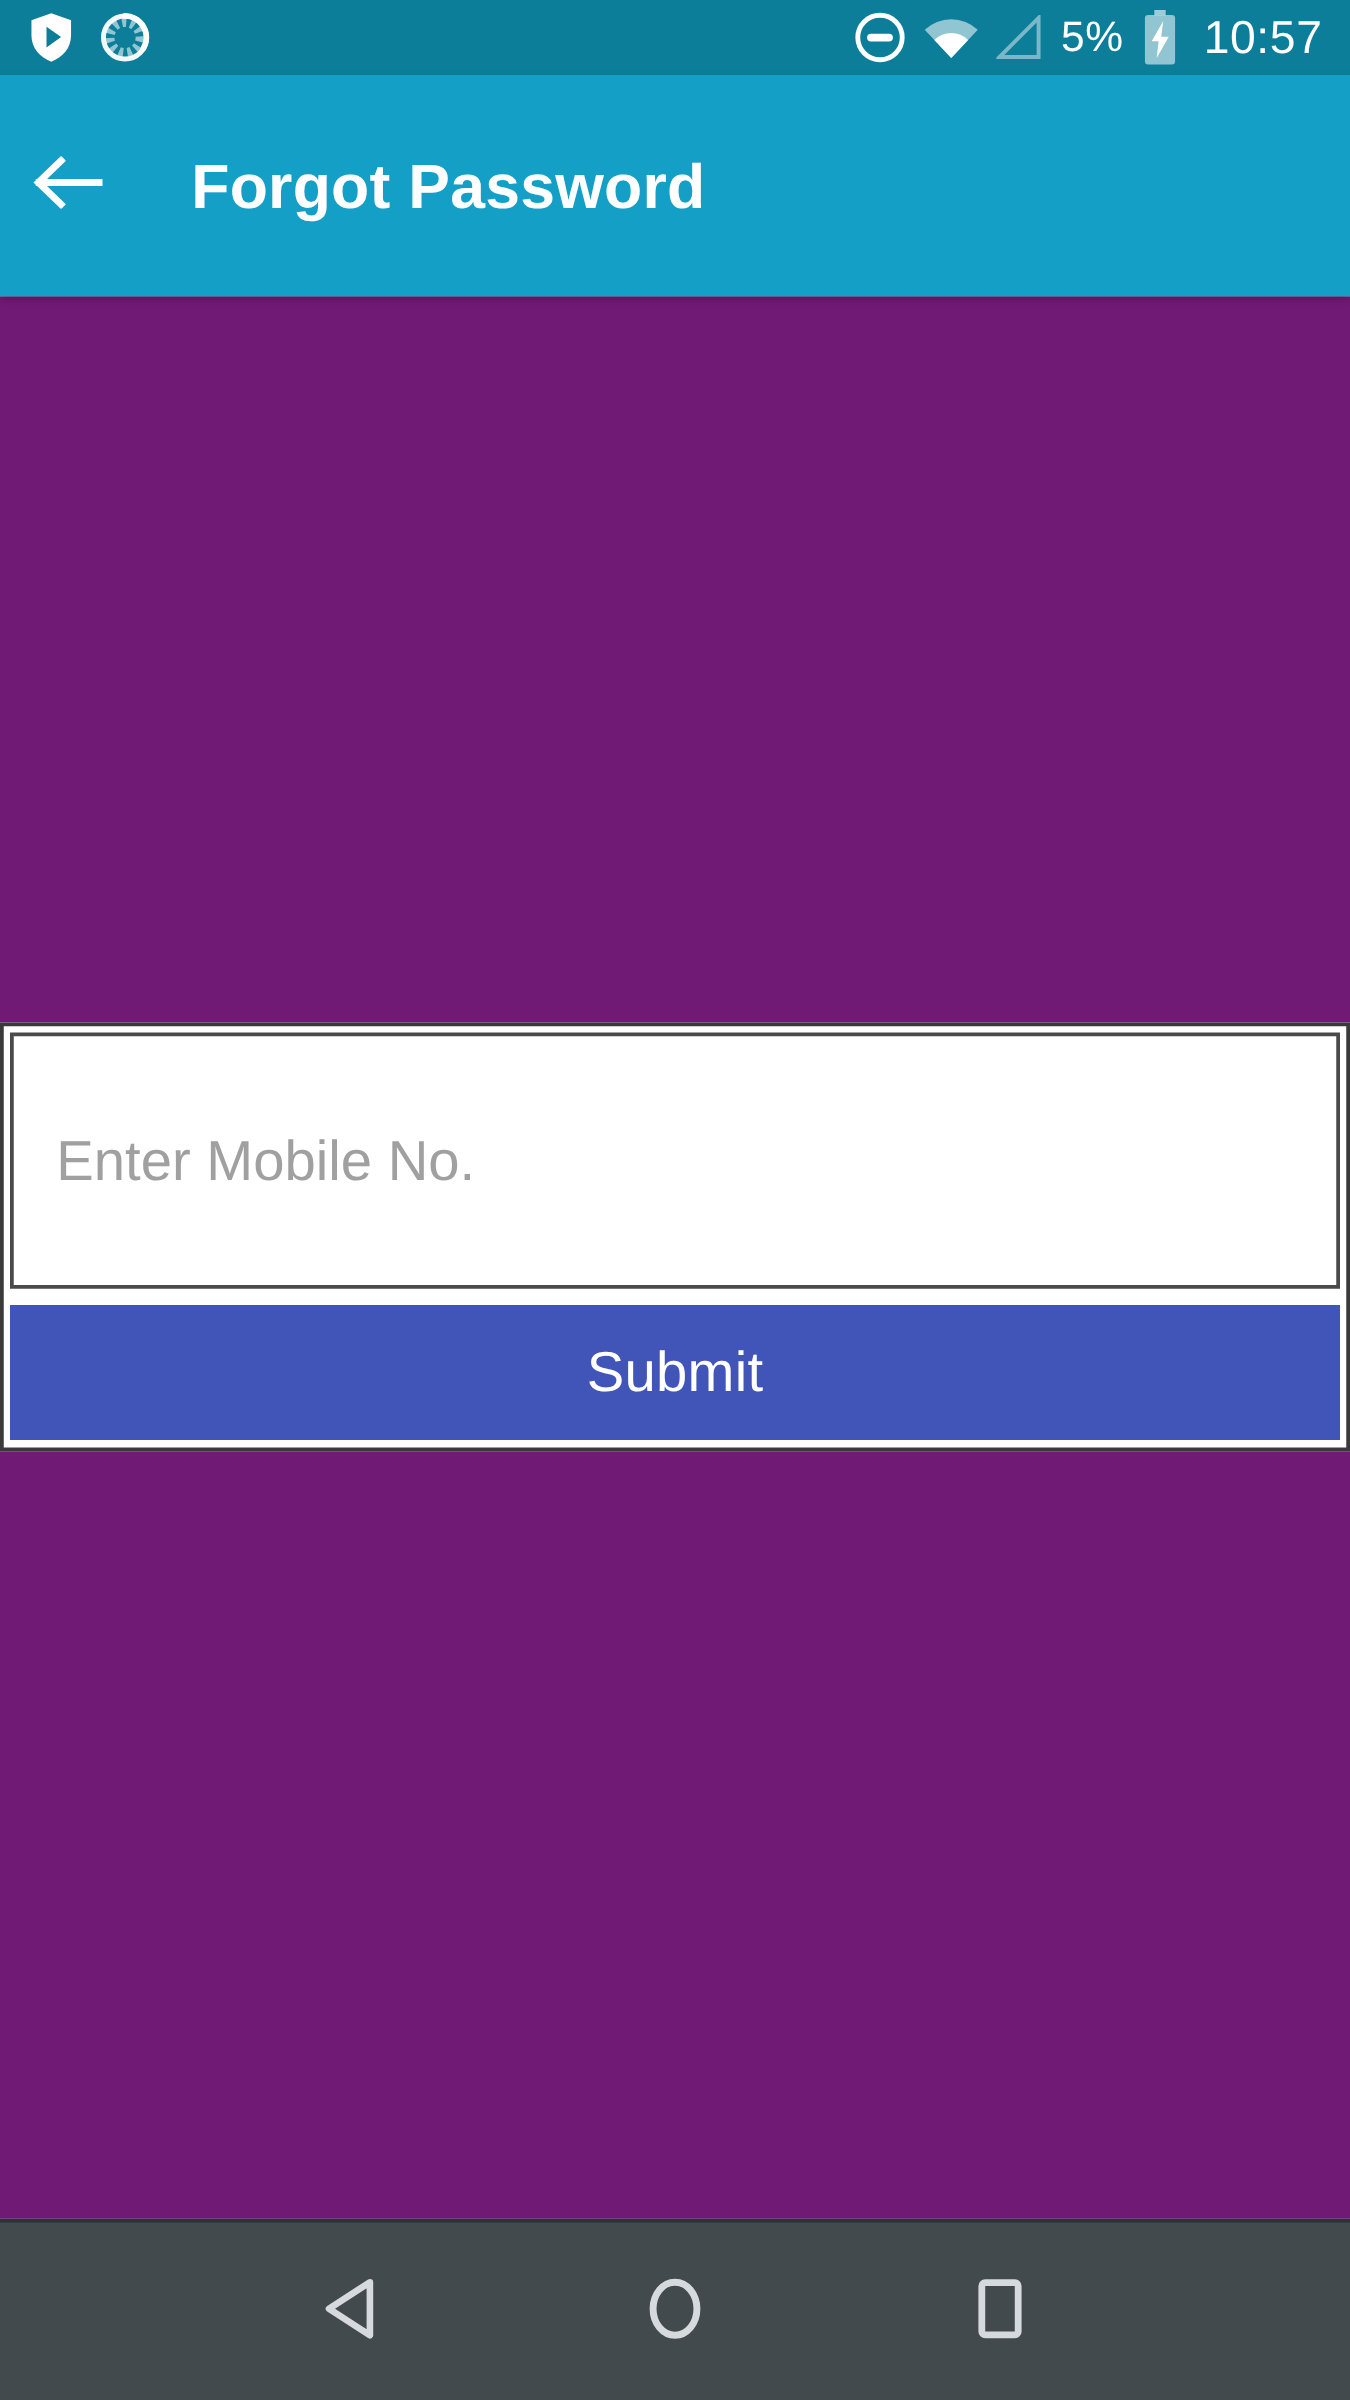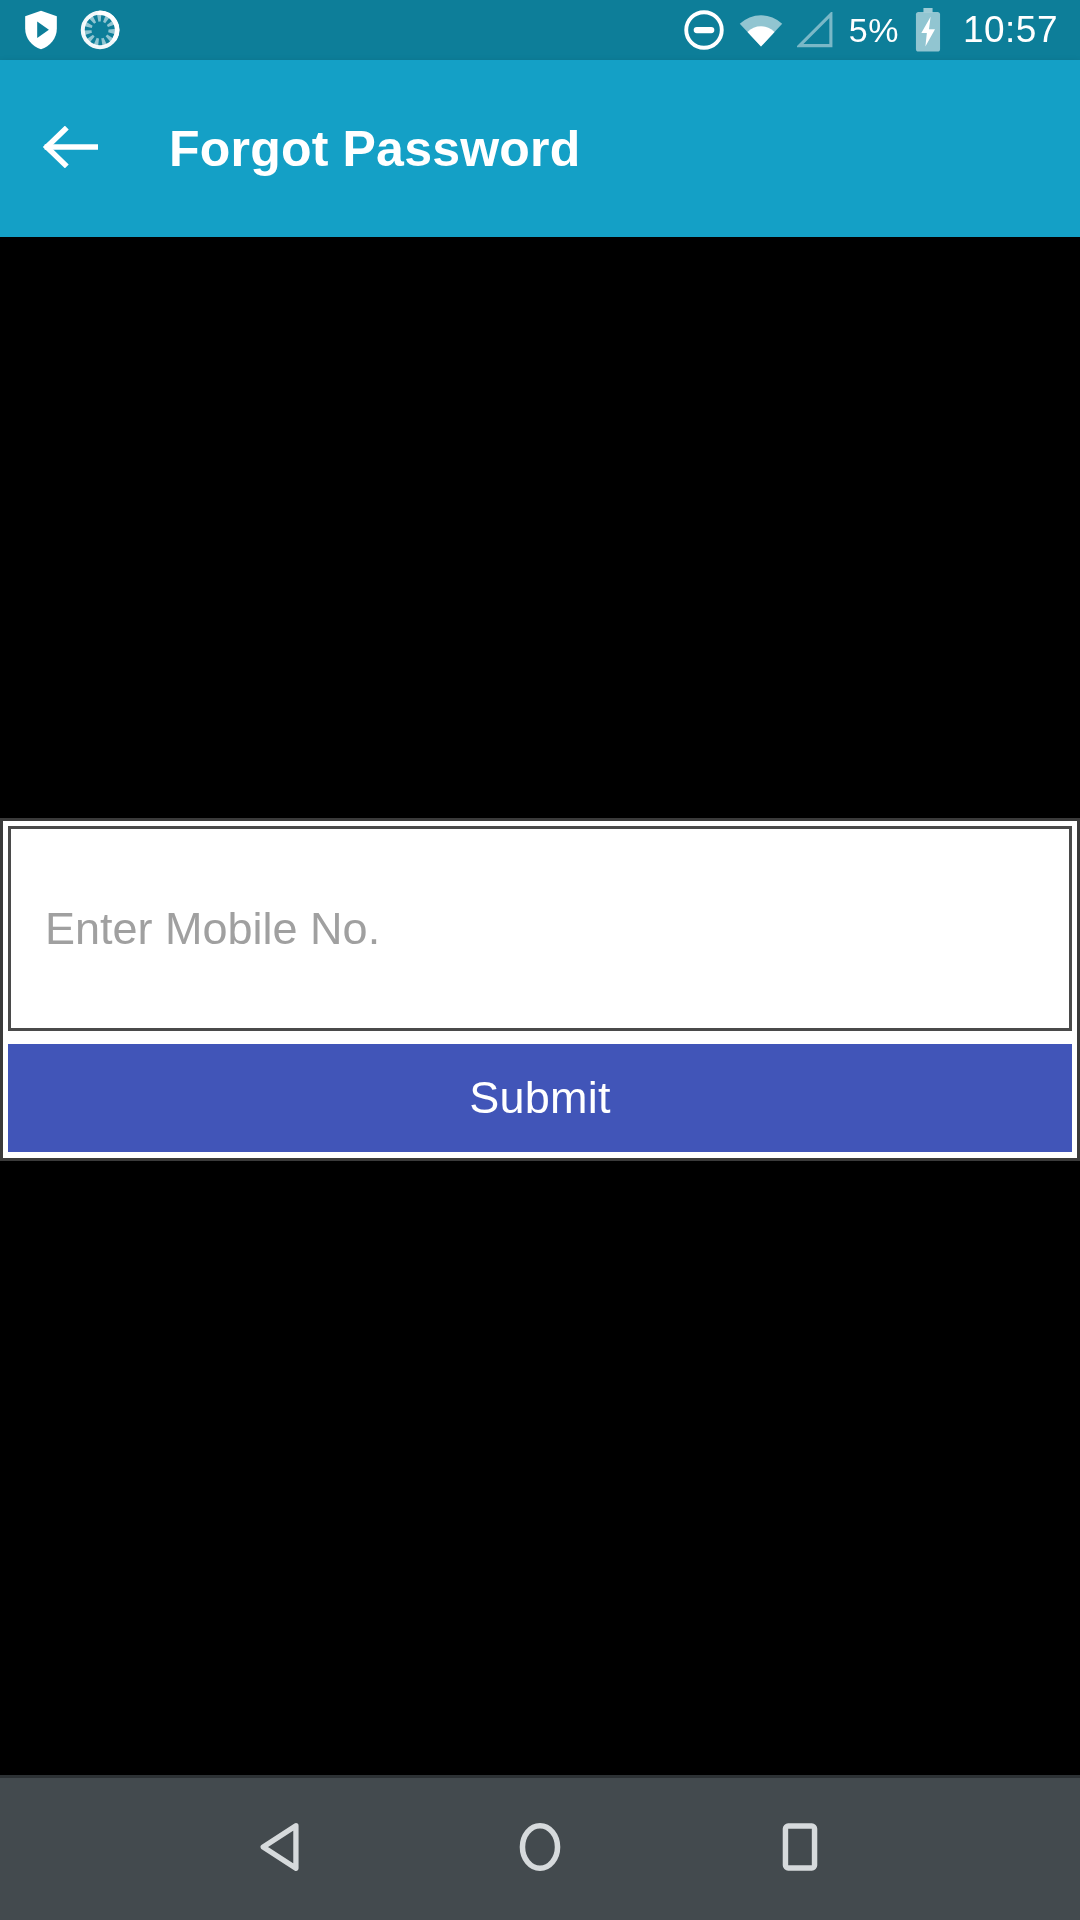--- a/index.html
+++ b/index.html
@@ -66,21 +66,21 @@
     margin-left: 6px;
   }
 
   
   .app-bar {
     height: 177px;
     flex: 0 0 177px;
     background: #14a0c6;
     display: flex;
     align-items: center;
-    padding-left: 38px;
+    padding-left: 22px;
     box-sizing: border-box;
     position: relative;
     z-index: 5;
     box-shadow: 0 3px 7px rgba(0,0,0,0.22);
   }
   .back-button {
     width: 64px;
     height: 64px;
     display: inline-flex;
     align-items: center;
@@ -93,21 +93,21 @@
     font-weight: bold;
     color: #ffffff;
     margin-left: 67px;
     letter-spacing: 0.2px;
     white-space: nowrap;
   }
 
   
   .content {
     flex: 1 1 auto;
-    background: #000000;
+    background: #701a75;
     position: relative;
   }
 
   .form-container {
     position: absolute;
     left: 0;
     right: 0;
     top: 581px;            
     border: 3px solid #3a3a3a;
     background: #ffffff;

